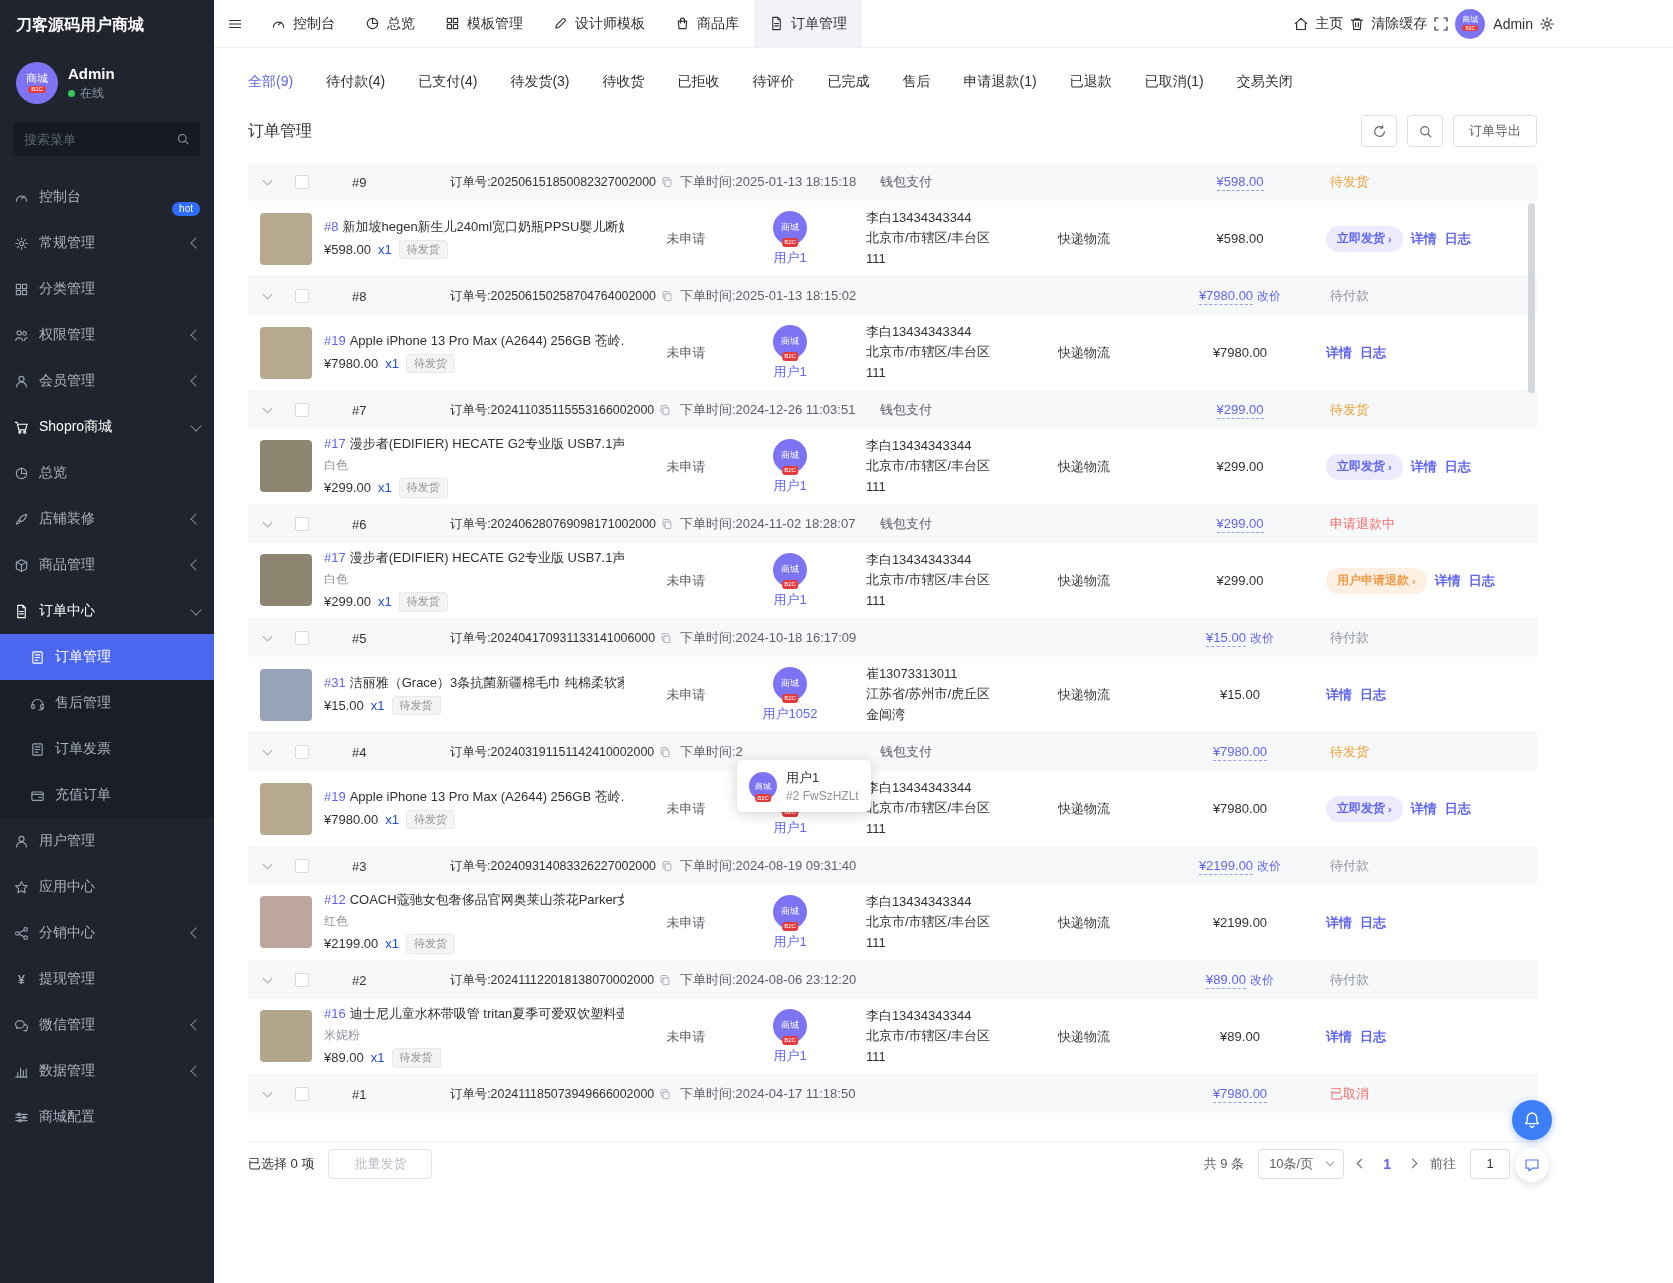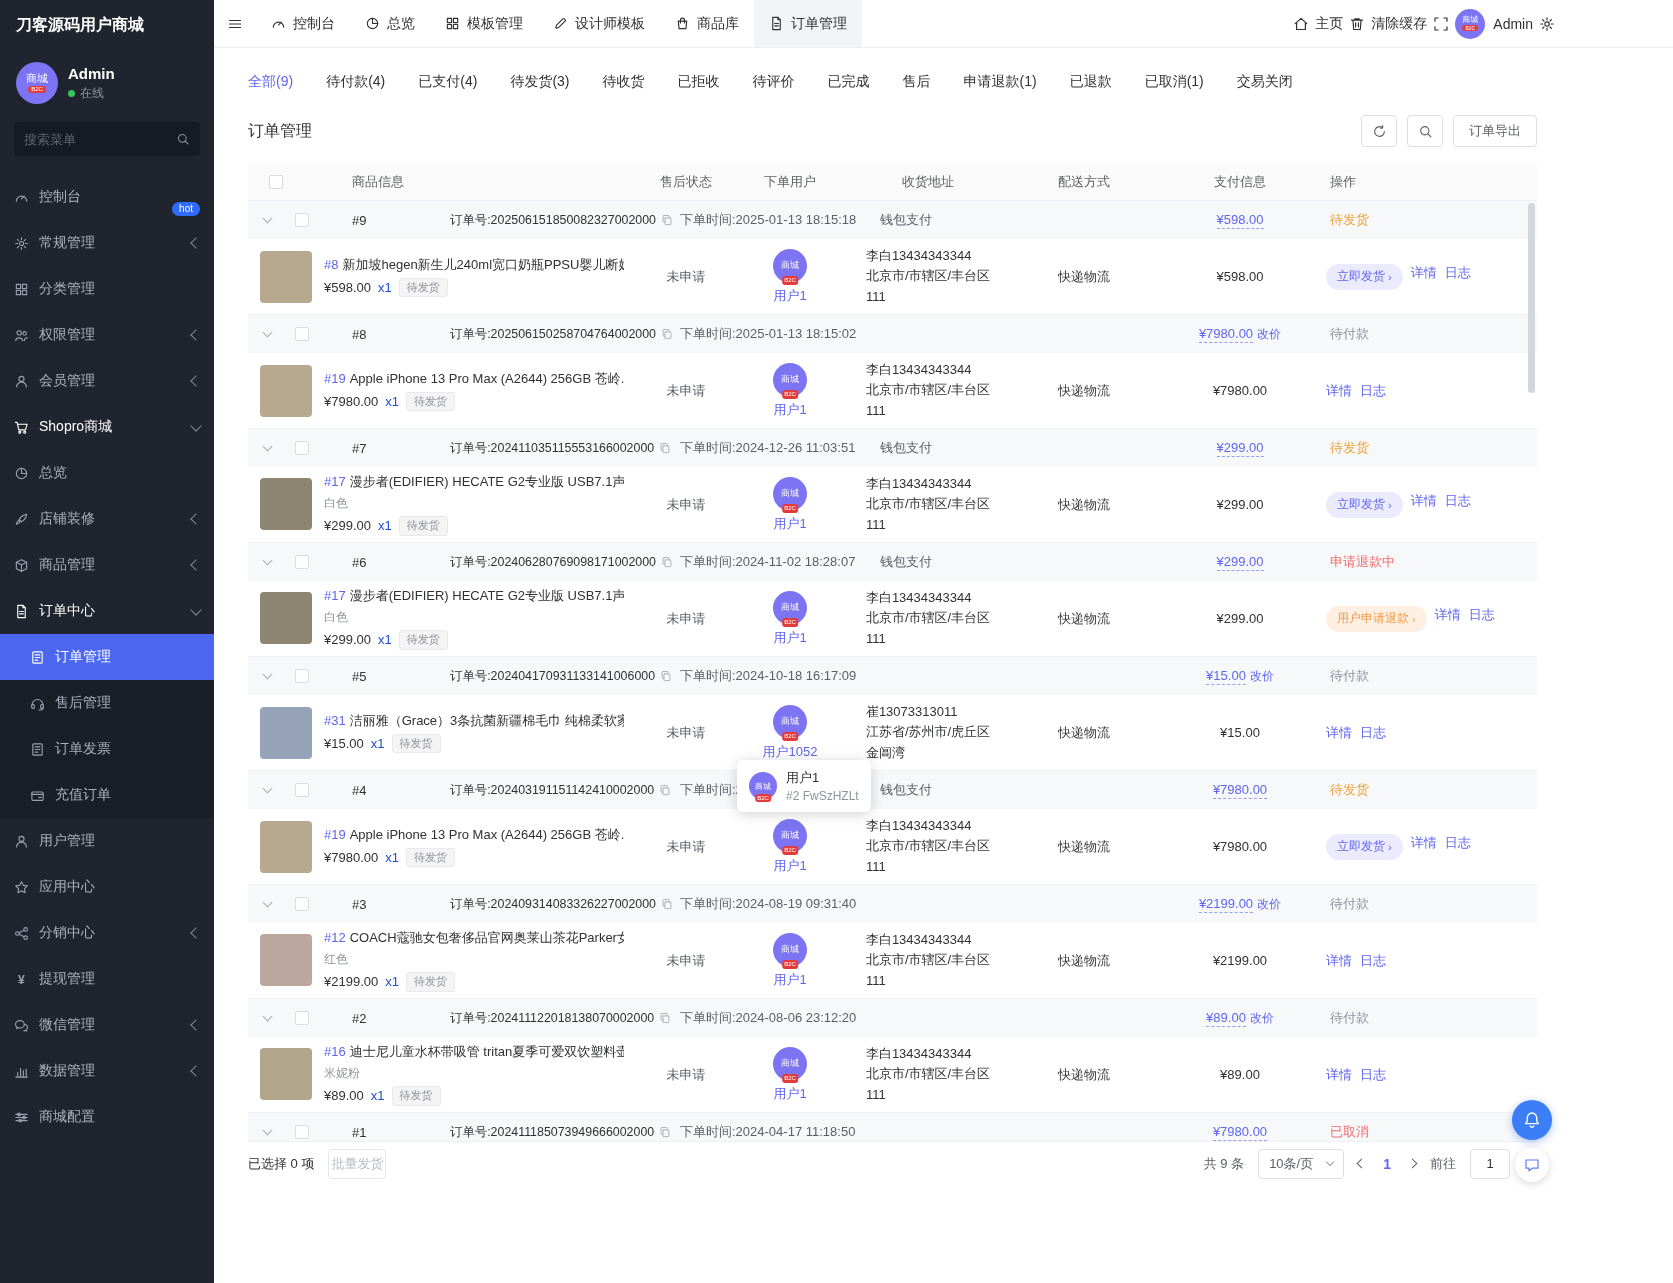--- a/index.html
+++ b/index.html
@@ -106,32 +106,32 @@
 .c-after{width:84px;text-align:center;font-size:13px;color:#5b5f66;}
 .c-user{width:124px;display:flex;flex-direction:column;align-items:center;gap:4px;}
 .tavatar{position:relative;width:34px;height:34px;border-radius:50%;background:#7d74f3;display:flex;align-items:center;justify-content:center;flex-shrink:0;cursor:pointer;}
 .tv-txt{color:#fff;font-size:9px;}
 .tv-badge{position:absolute;bottom:-2px;left:50%;transform:translateX(-50%);background:#e23c3c;color:#fff;font-size:6px;padding:0 2px;border-radius:3px;line-height:1.4;}
 .u-name{color:#6065ee;font-size:13px;cursor:pointer;}
 .c-addr{width:152px;display:flex;justify-content:center;}
 .addr-block{font-size:13px;color:#303133;line-height:1.55;white-space:nowrap;}
 .c-deliv{width:160px;text-align:center;font-size:13px;color:#404040;}
 .c-pay{width:152px;text-align:center;font-size:13px;color:#303133;}
-.c-act{flex:1;display:flex;align-items:flex-start;gap:8px;padding-left:10px;white-space:nowrap;}
+.c-act{flex:1;display:flex;align-items:center;gap:8px;padding-left:10px;white-space:nowrap;font-weight:bold;}
 .pill{display:inline-flex;align-items:center;height:26px;padding:0 11px;border-radius:13px;font-size:12px;cursor:pointer;}
 .pill.ship{background:#ecebfd;color:#6065ee;}
 .pill.refund{background:#fdefe2;color:#ef9c4b;}
 .pill .arr{margin-left:3px;font-size:11px;}
 .a-link{color:#6065ee;font-size:13px;cursor:pointer;}
 .scroll-thumb{position:absolute;top:40px;right:2px;width:7px;height:190px;background:#d3d6dd;border-radius:4px;cursor:pointer;}
 
 
 .footer-bar{height:44px;display:flex;align-items:center;border-top:1px solid #eef0f4;background:#fff;flex-shrink:0;}
 .fb-selected{font-size:13px;color:#303133;}
-.btn-batch{margin-left:14px;height:30px;padding:0 2px;border:1px solid #e3e6ec;border-radius:4px;background:#fff;color:#b9bec7;font-size:13px;font-family:inherit;cursor:pointer;}
+.btn-batch{margin-left:14px;height:30px;padding:0 25px;border:1px solid #e3e6ec;border-radius:4px;background:#fff;color:#b9bec7;font-size:13px;font-family:inherit;cursor:pointer;}
 .fb-right{margin-left:auto;display:flex;align-items:center;gap:14px;font-size:13px;color:#5b5f66;}
 .pp-select{height:30px;border:1px solid #dcdfe6;border-radius:4px;display:flex;align-items:center;gap:14px;padding:0 10px;cursor:pointer;}
 .pg-cur{color:#6065ee;font-weight:700;font-size:14px;padding:0 4px;cursor:pointer;}
 .goto-input{width:40px;height:30px;border:1px solid #dcdfe6;border-radius:4px;text-align:center;font-size:13px;color:#303133;font-family:inherit;}
 
 
 .user-pop{position:absolute;left:523px;top:760px;background:#fff;border-radius:6px;box-shadow:0 2px 14px rgba(0,0,0,.18);padding:9px 12px;display:flex;align-items:center;gap:9px;z-index:30;}
 .pop-avatar{width:28px;height:28px;cursor:default;}
 .pop-avatar .tv-txt{font-size:8px;}
 .up-col{display:flex;flex-direction:column;}
@@ -524,32 +524,20 @@
                   <circle cx="7.2" cy="7.2" r="4.4"></circle>
                   <path d="M10.5 10.5l3.2 3.2"></path>
                 </svg>
               </span>
             </span>
           <button class="btn-export">订单导出</button>
         </div>
       </div>
 
       <div class="table-wrap">
-        <div class="t-header">
-            <span class="th-sel">
-              <span class="checkbox"></span>
-            </span>
-            <span class="th-product">商品信息</span>
-            <span class="th-after">售后状态</span>
-            <span class="th-user">下单用户</span>
-            <span class="th-addr">收货地址</span>
-            <span class="th-deliv">配送方式</span>
-            <span class="th-pay">支付信息</span>
-            <span class="th-act">操作</span>
-          </div>
         <div class="t-body">
             <div class="order-head">
               <span class="oh-sel">
                 <span class="chev down gray"></span>
                 <span class="checkbox"></span>
               </span>
               <span class="oh-id">#9</span>
               <span class="oh-no">订单号:202506151850082327002000<span class="ic copy-ic">
                   <svg viewBox="0 0 16 16">
                     <rect x="5.2" y="5.2" width="8" height="9" rx="1"></rect>

